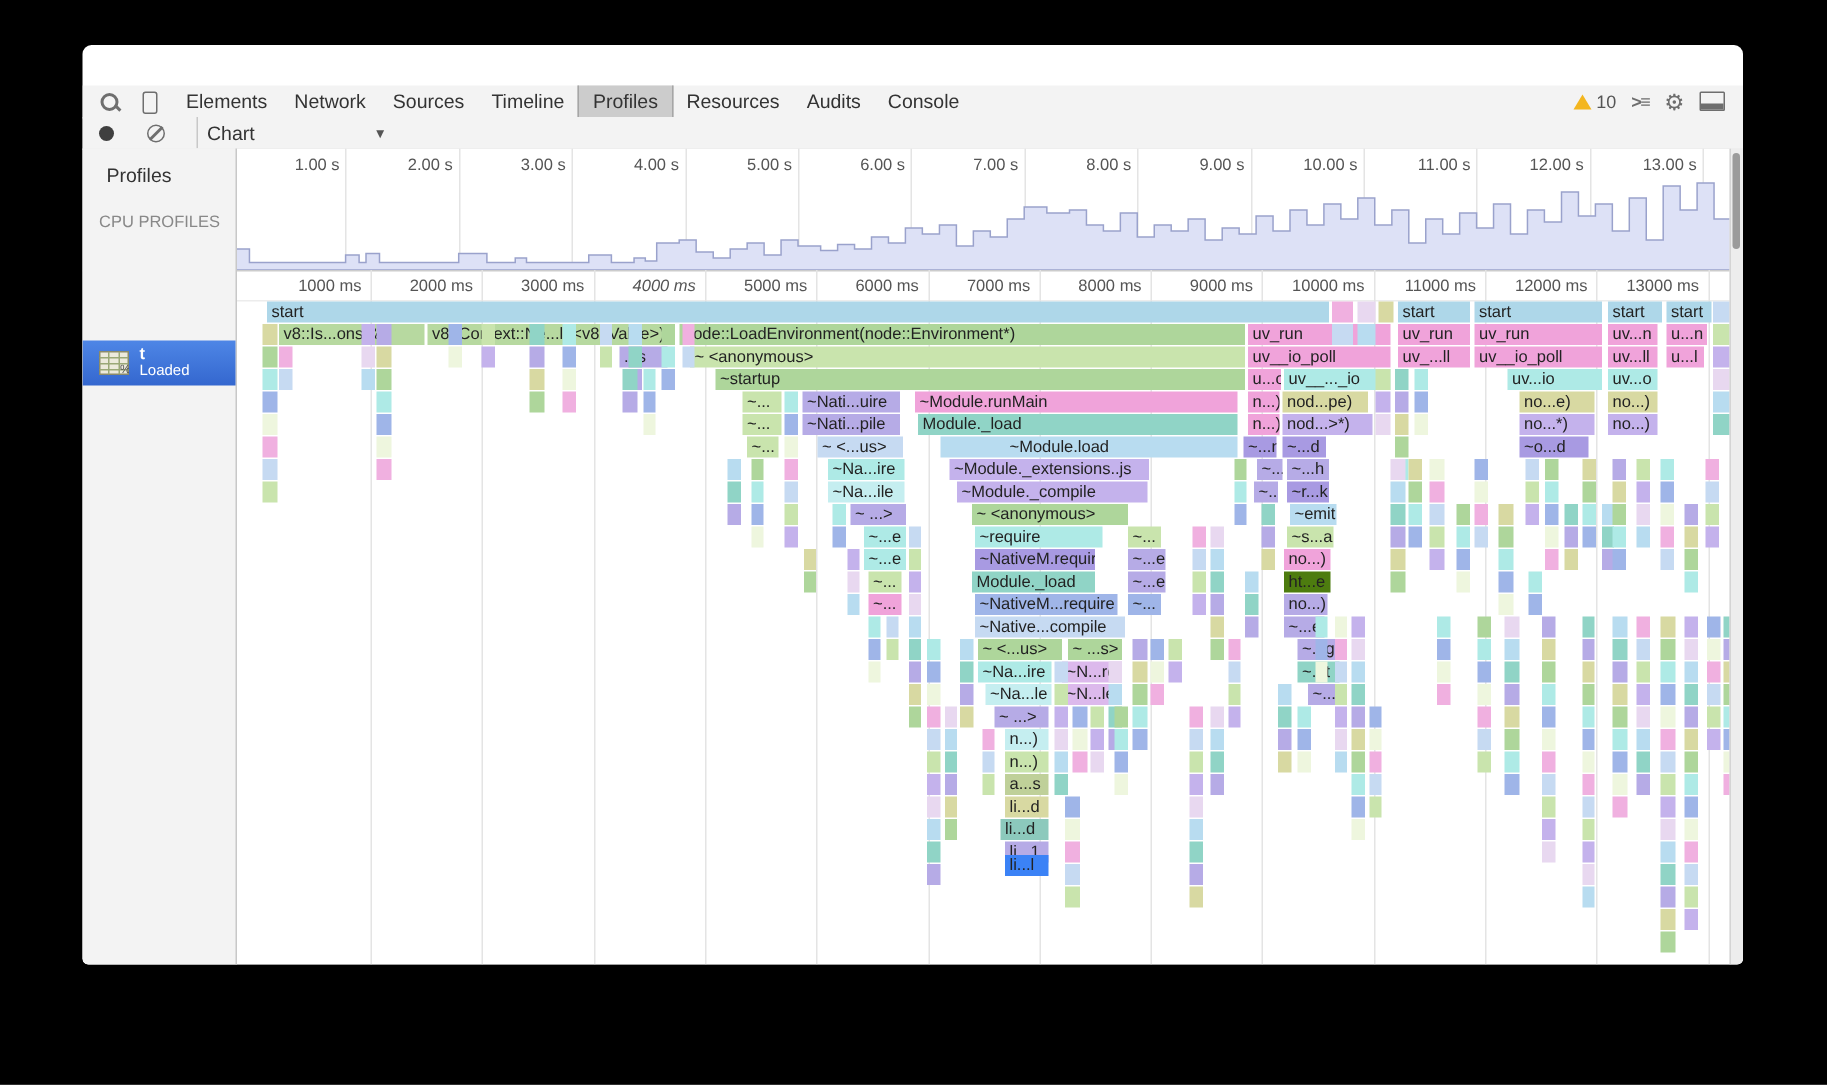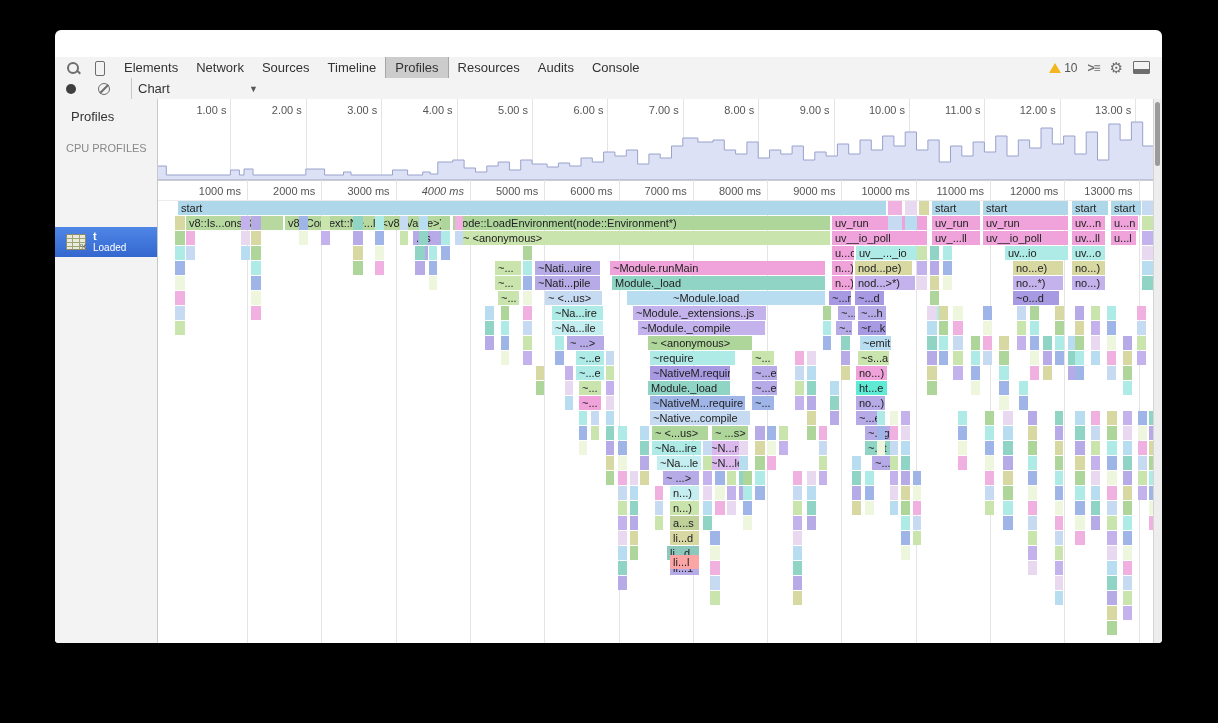--- a/index.html
+++ b/index.html
@@ -188,20 +188,21 @@
         <div class="bar" style="left: 928px; top: 117px; width: 85px; background: rgb(240, 163, 218);">uv_run</div>
         <div class="bar" style="left: 1017px; top: 117px; width: 33px; background: rgb(240, 163, 218);">uv...n</div>
         <div class="bar" style="left: 1056px; top: 117px; width: 27px; background: rgb(240, 163, 218);">u...n</div>
         <div class="bar" style="left: 358px; top: 132px; width: 32px; background: rgb(182, 171, 230);">...s</div>
         <div class="bar" style="left: 405px; top: 132px; width: 370px; background: rgb(201, 228, 173);">~ &lt;anonymous&gt;</div>
         <div class="bar" style="left: 777px; top: 132px; width: 95px; background: rgb(240, 163, 218);">uv__io_poll</div>
         <div class="bar" style="left: 877px; top: 132px; width: 48px; background: rgb(240, 163, 218);">uv_...ll</div>
         <div class="bar" style="left: 928px; top: 132px; width: 85px; background: rgb(240, 163, 218);">uv__io_poll</div>
         <div class="bar" style="left: 1017px; top: 132px; width: 33px; background: rgb(240, 163, 218);">uv...ll</div>
         <div class="bar" style="left: 1056px; top: 132px; width: 25px; background: rgb(240, 163, 218);">u...l</div>
+        <div class="bar" style="left: 422px; top: 147px; width: 353px; background: rgb(174, 214, 155);">~startup</div>
         <div class="bar" style="left: 777px; top: 147px; width: 22px; background: rgb(240, 163, 218);">u...o</div>
         <div class="bar" style="left: 801px; top: 147px; width: 71px; background: rgb(174, 234, 230);">uv__..._io</div>
         <div class="bar" style="left: 950px; top: 147px; width: 63px; background: rgb(174, 234, 230);">uv...io</div>
         <div class="bar" style="left: 1017px; top: 147px; width: 33px; background: rgb(174, 234, 230);">uv...o</div>
         <div class="bar" style="left: 440px; top: 162px; width: 26px; background: rgb(201, 228, 173);">~...</div>
         <div class="bar" style="left: 480px; top: 162px; width: 65px; background: rgb(182, 171, 230);">~Nati...uire</div>
         <div class="bar" style="left: 555px; top: 162px; width: 215px; background: rgb(240, 163, 218);">~Module.runMain</div>
         <div class="bar" style="left: 777px; top: 162px; width: 21px; background: rgb(240, 163, 218);">n...)</div>
         <div class="bar" style="left: 800px; top: 162px; width: 57px; background: rgb(216, 217, 162);">nod...pe)</div>
         <div class="bar" style="left: 958px; top: 162px; width: 50px; background: rgb(216, 217, 162);">no...e)</div>
@@ -234,21 +235,21 @@
         <div class="bar" style="left: 595px; top: 252px; width: 85px; background: rgb(174, 234, 230);">~require</div>
         <div class="bar" style="left: 697px; top: 252px; width: 22px; background: rgb(201, 228, 173);">~...</div>
         <div class="bar" style="left: 803px; top: 252px; width: 31px; background: rgb(201, 228, 173);">~s...a</div>
         <div class="bar" style="left: 521px; top: 267px; width: 28px; background: rgb(174, 234, 230);">~...e</div>
         <div class="bar" style="left: 595px; top: 267px; width: 80px; background: rgb(168, 154, 226);">~NativeM.require</div>
         <div class="bar" style="left: 697px; top: 267px; width: 25px; background: rgb(182, 171, 230);">~...e</div>
         <div class="bar" style="left: 801px; top: 267px; width: 31px; background: rgb(240, 163, 218);">no...)</div>
         <div class="bar" style="left: 524px; top: 282px; width: 22px; background: rgb(201, 228, 173);">~...</div>
         <div class="bar" style="left: 593px; top: 282px; width: 82px; background: rgb(144, 212, 198);">Module._load</div>
         <div class="bar" style="left: 697px; top: 282px; width: 25px; background: rgb(182, 171, 230);">~...e</div>
-        <div class="bar" style="left: 801px; top: 282px; width: 31px; background: #5eead4;">ht...e</div>
+        <div class="bar" style="left: 801px; top: 282px; width: 31px; background: #4d7c0f;">ht...e</div>
         <div class="bar" style="left: 524px; top: 297px; width: 22px; background: rgb(240, 163, 218);">~...</div>
         <div class="bar" style="left: 595px; top: 297px; width: 95px; background: rgb(159, 181, 232);">~NativeM...require</div>
         <div class="bar" style="left: 697px; top: 297px; width: 22px; background: rgb(159, 181, 232);">~...</div>
         <div class="bar" style="left: 801px; top: 297px; width: 29px; background: rgb(182, 171, 230);">no...)</div>
         <div class="bar" style="left: 595px; top: 312px; width: 100px; background: rgb(198, 218, 242);">~Native...compile</div>
         <div class="bar" style="left: 801px; top: 312px; width: 27px; background: rgb(182, 171, 230);">~...e</div>
         <div class="bar" style="left: 597px; top: 327px; width: 56px; background: rgb(174, 214, 155);">~ &lt;...us&gt;</div>
         <div class="bar" style="left: 657px; top: 327px; width: 36px; background: rgb(174, 214, 155);">~ ...s&gt;</div>
         <div class="bar" style="left: 810px; top: 327px; width: 28px; background: rgb(182, 171, 230);">~...g</div>
         <div class="bar" style="left: 597px; top: 342px; width: 49px; background: rgb(174, 234, 230);">~Na...ire</div>
@@ -257,21 +258,21 @@
         <div class="bar" style="left: 602px; top: 357px; width: 44px; background: rgb(197, 238, 240);">~Na...le</div>
         <div class="bar" style="left: 653px; top: 357px; width: 39px; background: rgb(220, 185, 236);">~N...le</div>
         <div class="bar" style="left: 817px; top: 357px; width: 24px; background: rgb(182, 171, 230);">~...</div>
         <div class="bar" style="left: 608px; top: 372px; width: 36px; background: rgb(182, 171, 230);">~ ...&gt;</div>
         <div class="bar" style="left: 615px; top: 387px; width: 29px; background: rgb(197, 238, 240);">n...)</div>
         <div class="bar" style="left: 615px; top: 402px; width: 29px; background: rgb(201, 228, 173);">n...)</div>
         <div class="bar" style="left: 615px; top: 417px; width: 29px; background: rgb(191, 208, 153);">a...s</div>
         <div class="bar" style="left: 615px; top: 432px; width: 29px; background: rgb(216, 217, 162);">li...d</div>
         <div class="bar" style="left: 612px; top: 447px; width: 32px; background: rgb(140, 201, 188);">li...d</div>
         <div class="bar" style="left: 615px; top: 462px; width: 29px; background: rgb(182, 171, 230);">li...1</div>
-        <div class="bar" style="left: 615px; top: 456px; width: 29px; background: #fca5a5;">li...l</div>
+        <div class="bar" style="left: 615px; top: 471px; width: 29px; background: #3b82f6;">li...l</div>
         <div class="cell" style="left: 120px; top: 117px; width: 10px; background: rgb(216, 217, 162);"></div>
         <div class="cell" style="left: 120px; top: 132px; width: 10px; background: rgb(174, 214, 155);"></div>
         <div class="cell" style="left: 120px; top: 147px; width: 10px; background: rgb(174, 234, 230);"></div>
         <div class="cell" style="left: 120px; top: 162px; width: 10px; background: rgb(159, 181, 232);"></div>
         <div class="cell" style="left: 120px; top: 177px; width: 10px; background: rgb(238, 246, 222);"></div>
         <div class="cell" style="left: 120px; top: 192px; width: 10px; background: rgb(240, 176, 224);"></div>
         <div class="cell" style="left: 120px; top: 207px; width: 10px; background: rgb(198, 218, 242);"></div>
         <div class="cell" style="left: 120px; top: 222px; width: 10px; background: rgb(201, 228, 173);"></div>
         <div class="cell" style="left: 131px; top: 132px; width: 9px; background: rgb(240, 176, 224);"></div>
         <div class="cell" style="left: 131px; top: 147px; width: 9px; background: rgb(198, 218, 242);"></div>

